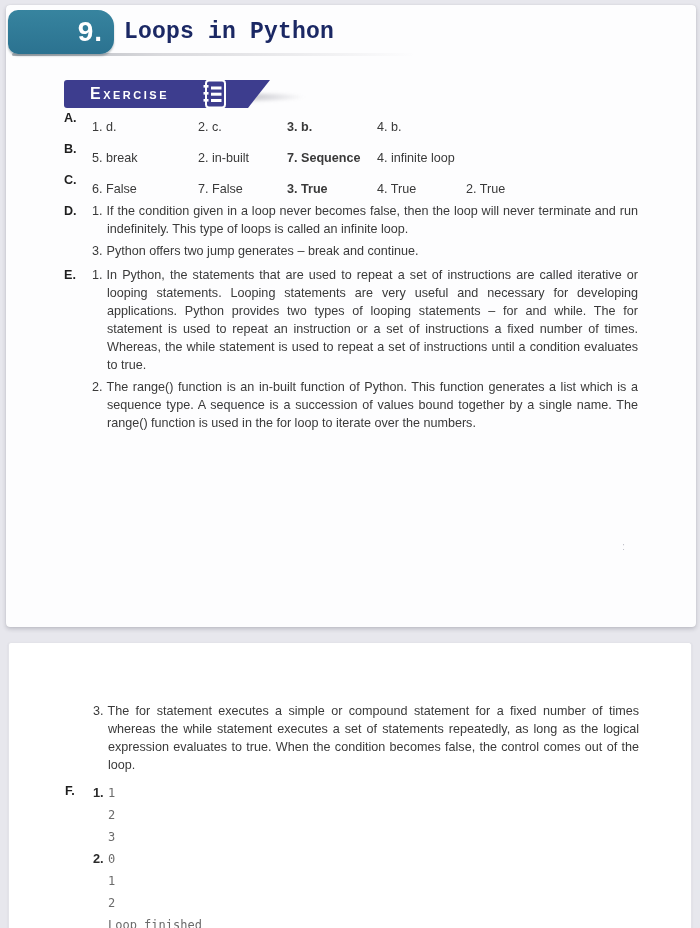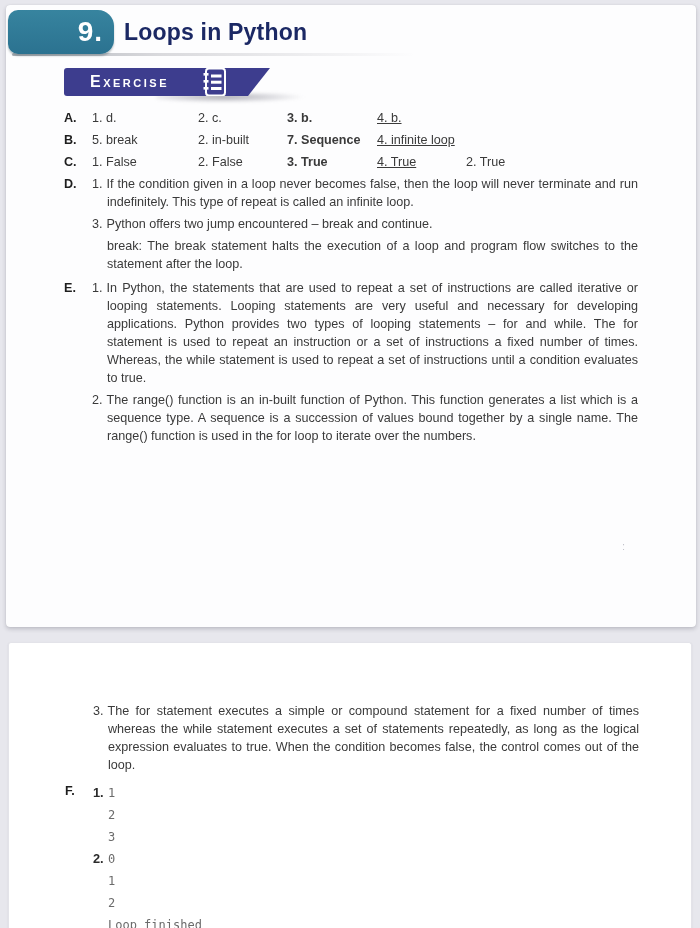--- a/index.html
+++ b/index.html
@@ -31,52 +31,53 @@
     border-radius:10px 16px 14px 10px;
     display:flex;align-items:center;justify-content:flex-end;
     padding-right:11px;box-sizing:border-box;
     box-shadow:0 2px 2px rgba(60,80,90,.35);
   }
   .chapter-num{color:#fff;font-weight:bold;font-size:28px;letter-spacing:1px;}
   .chapter-title{
     position:absolute;left:118px;top:14px;
     color:#1b2864;font-weight:bold;font-size:23px;letter-spacing:.2px;
     white-space:nowrap;
+    font-family:Liberation Mono, monospace;
   }
   .header-shadow{
     position:absolute;left:6px;top:48px;width:420px;height:3px;
     background:linear-gradient(to right,rgba(110,120,130,.55),rgba(150,150,158,.35) 35%,rgba(150,150,158,0) 96%);
     border-radius:2px;
   }
 
   
   .banner-wrap{position:absolute;left:58px;top:63px;width:220px;height:34px;}
   .banner-swoosh{
     position:absolute;left:92px;top:25px;width:150px;height:10px;
     background:radial-gradient(ellipse at 45% 40%,rgba(95,95,110,.5),rgba(95,95,110,0) 70%);
     filter:blur(1.5px);
   }
   .banner{
-    position:absolute;left:0;top:0;width:206px;height:28px;
+    position:absolute;left:0;top:12px;width:206px;height:28px;
     background:#3d3d8e;
     clip-path:polygon(0 0,206px 0,184px 28px,0 28px);
     border-radius:3px 0 0 3px;
     display:flex;align-items:flex-end;
   }
   .banner-label{
     color:#fff;font-weight:bold;font-size:16px;
     font-variant:small-caps;letter-spacing:2.5px;
     padding-left:26px;line-height:28px;
   }
   .banner-icon{position:absolute;left:138px;top:-1px;}
   .answers{margin:102px 0 0 58px;}
   .answer-row{display:flex;line-height:22px;font-size:12.6px;color:#3a3a3a;}
   .row-label{width:28px;font-weight:bold;color:#1e1e1e;flex:none;}
-  .ans{display:inline-block;flex:none;}
-  .ans.c1{width:106px;}.ans.c2{width:89px;}.ans.c3{width:90px;font-weight:bold;}.ans.c4{width:89px;text-decoration:underline;}
+  .ans{display:inline-block;flex:none;margin-top:9px;}
+  .ans.c1{width:106px;}.ans.c2{width:89px;}.ans.c3{width:90px;font-weight:bold;}.ans.c4{width:89px;}
 
   .section{display:flex;margin-left:58px;margin-top:2px;}
   .sec-label{width:28px;flex:none;font-weight:bold;color:#1e1e1e;font-size:12.6px;line-height:18px;}
   .sec-body{width:546px;flex:none;}
   .para{
     margin:0 0 4px 0;padding-left:15px;text-indent:-15px;
     text-align:justify;font-size:12.6px;line-height:18px;color:#3a3a3a;
   }
   .para .num{margin-right:4px;}
   .subpara{
@@ -139,34 +140,33 @@
     </div>
     <div class="answer-row">
       <span class="row-label">B.</span>
       <span class="ans c1">5. break</span>
       <span class="ans c2">2. in-built</span>
       <span class="ans c3">7. Sequence</span>
       <span class="ans c4">4. infinite loop</span>
     </div>
     <div class="answer-row">
       <span class="row-label">C.</span>
-      <span class="ans c1">1. False</span>
-      <span class="ans c2">2. False</span>
+      <span class="ans c1">6. False</span>
+      <span class="ans c2">7. False</span>
       <span class="ans c3">3. True</span>
       <span class="ans c4">4. True</span>
       <span class="ans c5">2. True</span>
     </div>
   </div>
 
   <div class="section">
     <span class="sec-label">D.</span>
     <div class="sec-body">
-      <p class="para"><span class="num">1.</span><span>If the condition given in a loop never becomes false, then the loop will never terminate and run indefinitely. This type of repeat is called an infinite loop.</span></p>
-      <p class="para"><span class="num">3.</span><span>Python offers two jump encountered – break and continue.</span></p>
-      <p class="subpara">break: The break statement halts the execution of a loop and program flow switches to the statement after the loop.</p>
+      <p class="para"><span class="num">1.</span><span>If the condition given in a loop never becomes false, then the loop will never terminate and run indefinitely. This type of loops is called an infinite loop.</span></p>
+      <p class="para"><span class="num">3.</span><span>Python offers two jump generates – break and continue.</span></p>
     </div>
   </div>
 
   <div class="section">
     <span class="sec-label">E.</span>
     <div class="sec-body">
       <p class="para"><span class="num">1.</span><span>In Python, the statements that are used to repeat a set of instructions are called iterative or looping statements. Looping statements are very useful and necessary for developing applications. Python provides two types of looping statements – for and while. The for statement is used to repeat an instruction or a set of instructions a fixed number of times. Whereas, the while statement is used to repeat a set of instructions until a condition evaluates to true.</span></p>
       <p class="para"><span class="num">2.</span><span>The range() function is an in-built function of Python. This function generates a list which is a sequence type. A sequence is a succession of values bound together by a single name. The range() function is used in the for loop to iterate over the numbers.</span></p>
     </div>
   </div>

